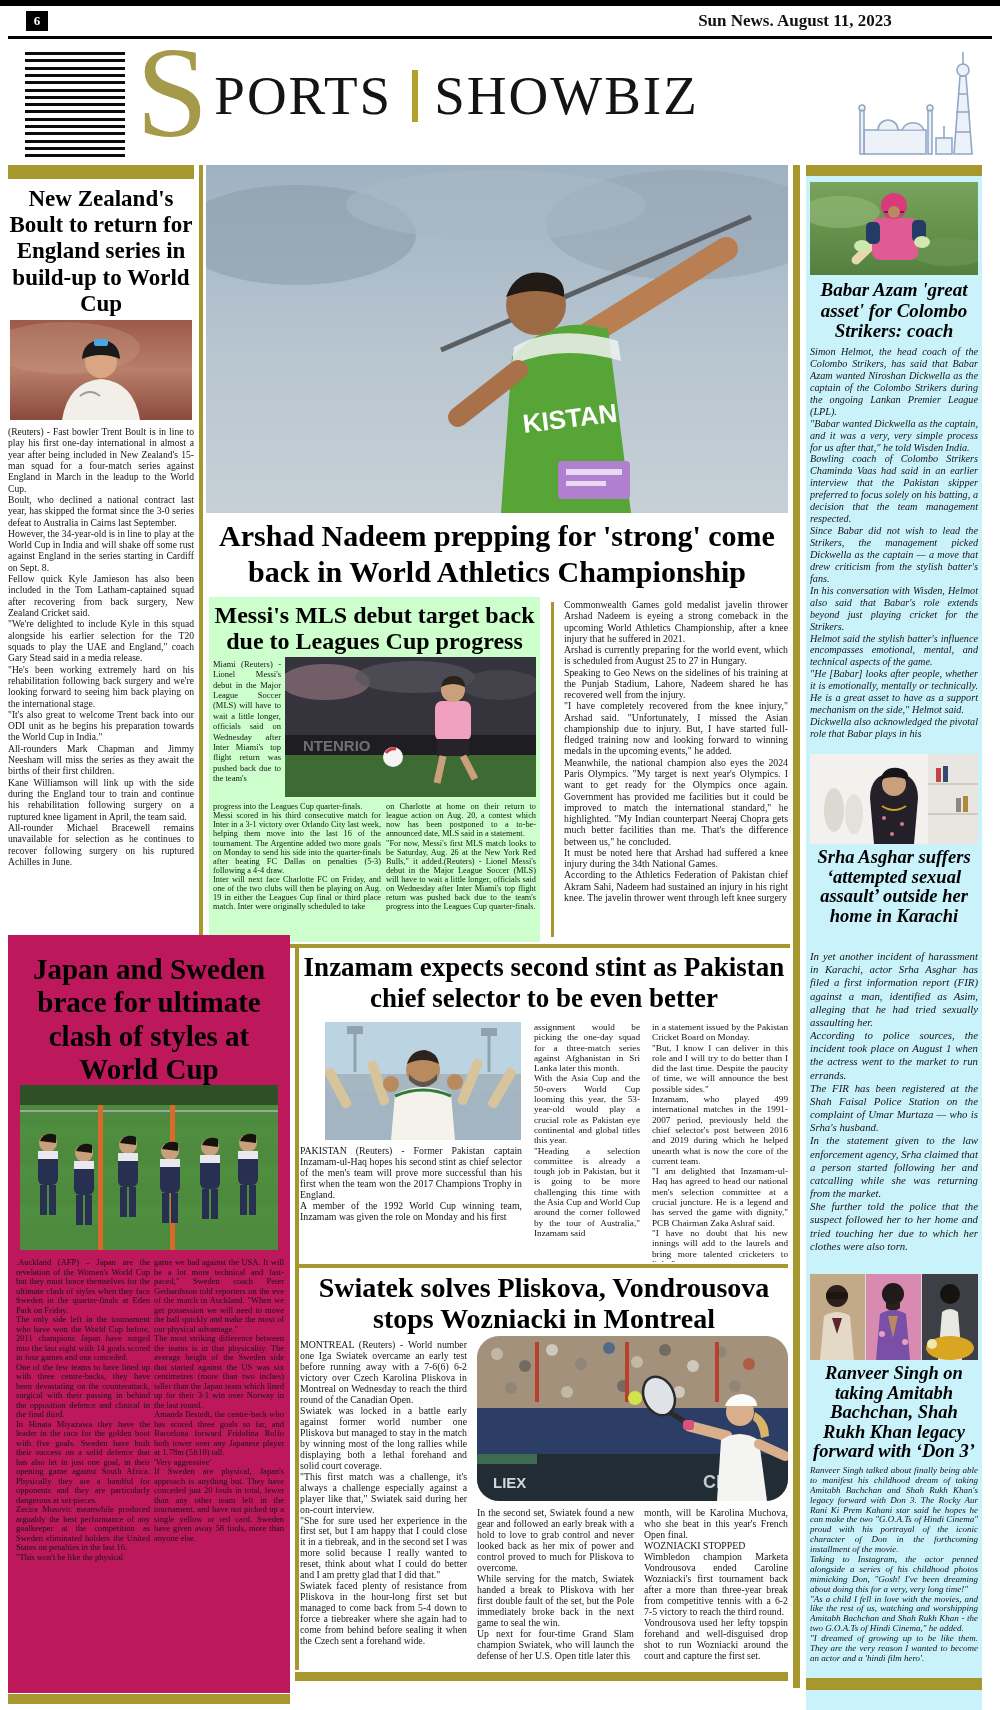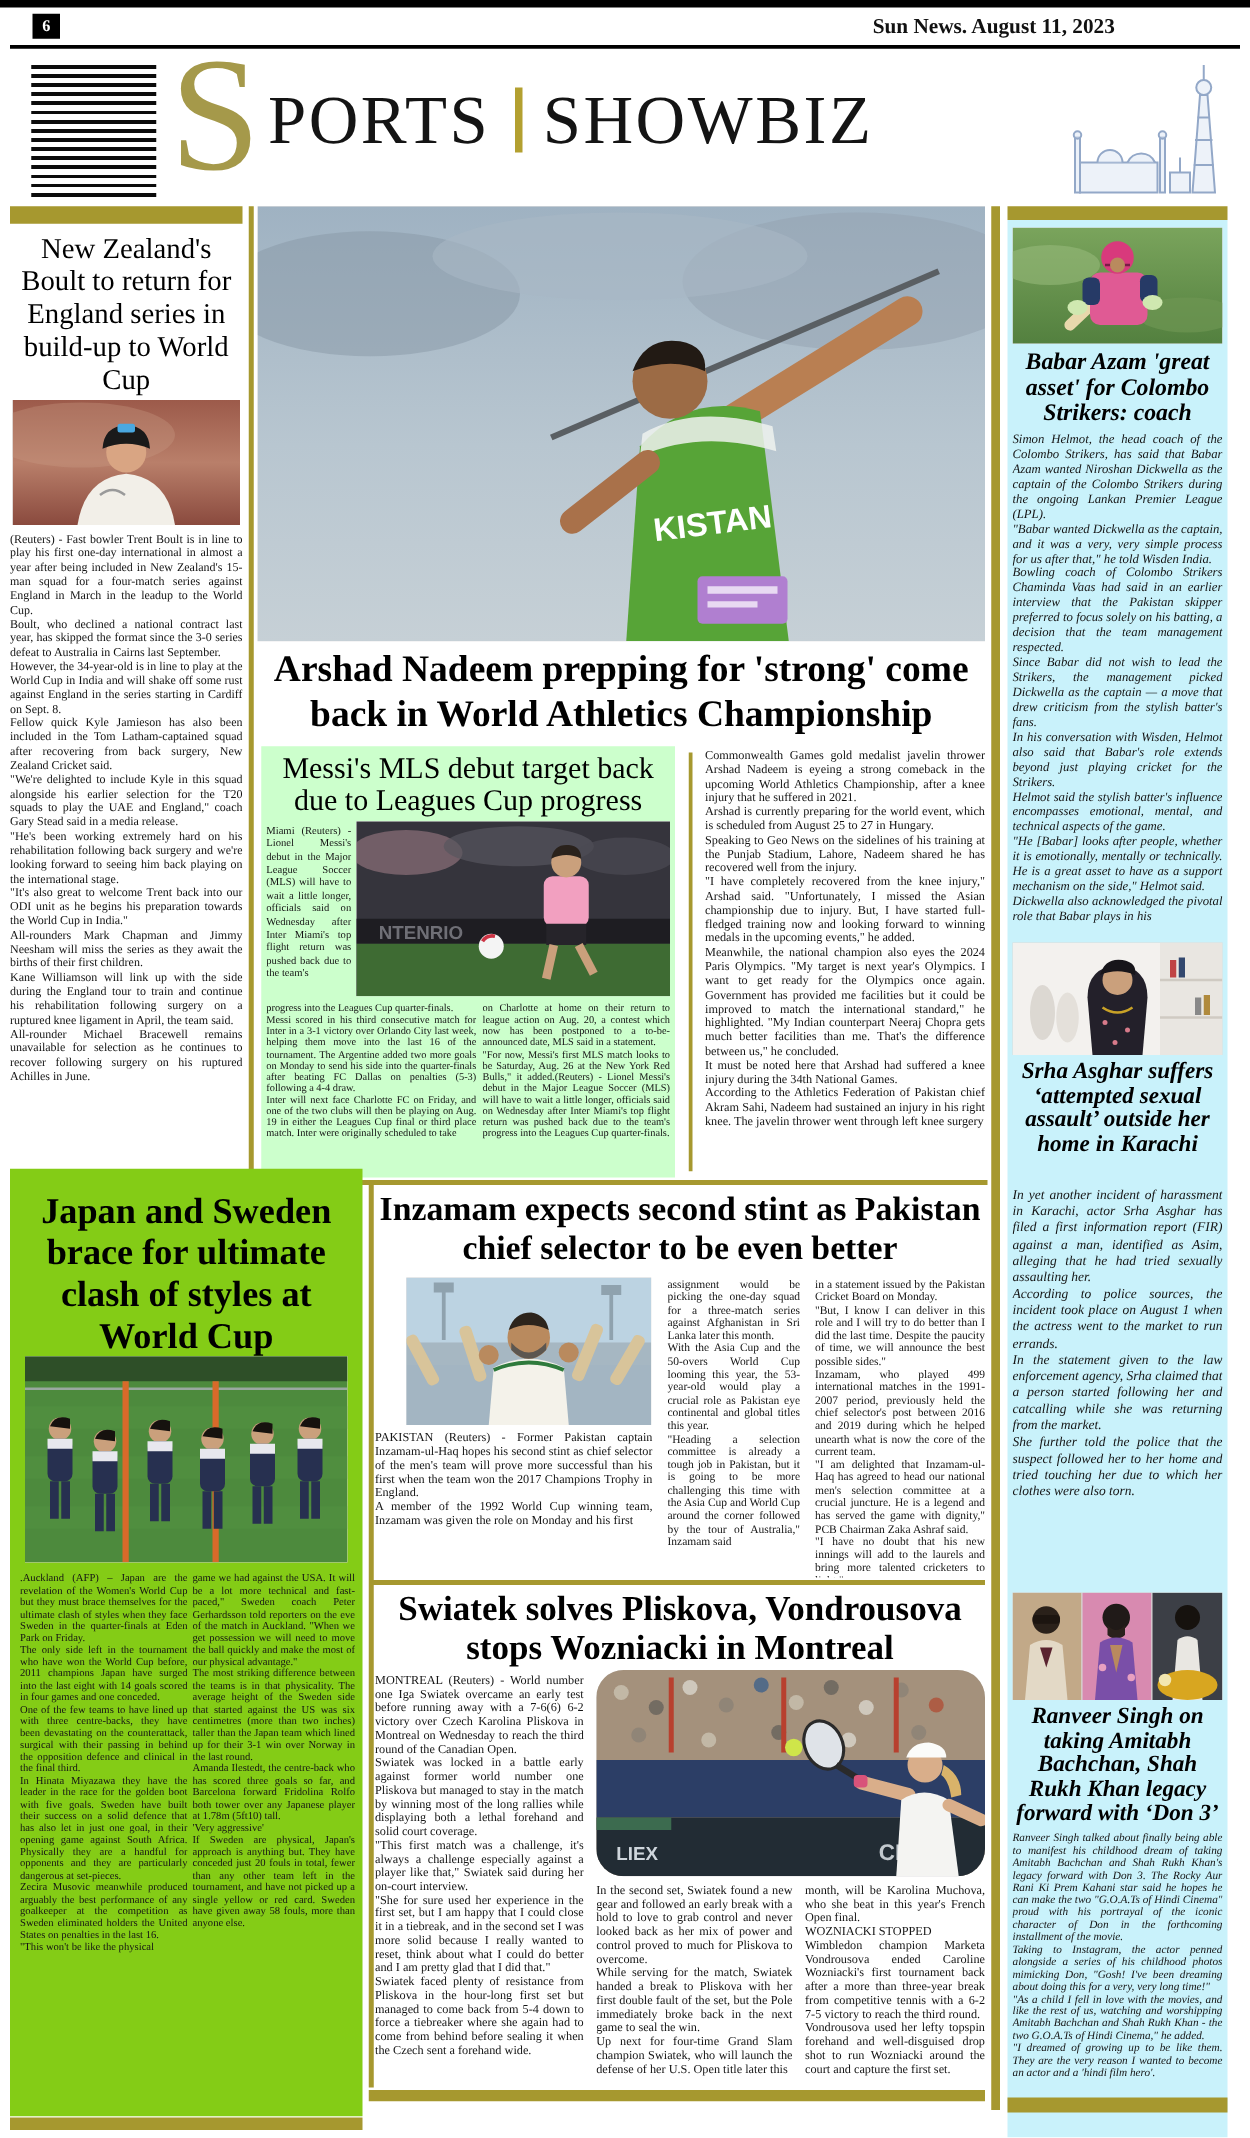--- a/index.html
+++ b/index.html
@@ -2,28 +2,28 @@
 <html><head>
 <meta charset="utf-8">
 <style>
   * { margin:0; padding:0; box-sizing:border-box; }
   html,body { background:#ffffff; }
   body { font-family:"Liberation Serif","DejaVu Serif",serif; color:#111; }
   .page { position:relative; width:1000px; height:1710px; background:#fff; overflow:hidden; margin:0 auto; }
   .abs { position:absolute; }
   .gold { background:#a6982f; }
   .hl { text-align:center; font-weight:bold; line-height:1.1; color:#000; }
-  .hl.reg { font-weight:normal; }
+  .hl.reg { font-weight:bold; }
   .body-col { text-align:justify; overflow:hidden; color:#141414; }
   .body-col p { margin:0; }
   .photo { position:absolute; overflow:hidden; background:#d8d8d8; }
   .photo svg { display:block; width:100%; height:100%; }
   .greenbox { background:#ccffcc; }
   .cyanbox { background:#c9f2fb; }
-  .yellowbox { background:#84cc16;text-decoration:underline; }
+  .yellowbox { background:#be185d;text-decoration:underline; }
   .pagenum { background:#000; color:#fff; text-align:center; font-weight:bold; font-size:13px; line-height:20px; }
   .dateline { font-weight:bold; font-size:17px; text-align:center; }
   .mast-word { font-size:55px; letter-spacing:2px; color:#141414; }
 </style>
 </head>
 <body>
 
 <div class="page">
 
   <div class="abs" style="left:0;top:0;width:1000px;height:6px;background:#000;"></div>
@@ -229,20 +229,21 @@
         <path d="M72 52 q12 8 24 0" stroke="#c9a227" stroke-width="2" fill="none"></path>
         <circle cx="74" cy="64" r="2" fill="#d77a8a"></circle>
           <circle cx="92" cy="70" r="2" fill="#d77a8a"></circle>
           <circle cx="82" cy="80" r="2" fill="#d77a8a"></circle>
       </svg>
     </div>
     <div class="abs hl" style="left:2px;top:672px;width:172px;font-size:18.5px;line-height:1.06;">Srha Asghar suffers ‘attempted sexual assault’ outside her home in Karachi</div>
     <div class="abs body-col" style="left:4px;top:774px;width:168px;height:320px;font-size:10.8px;line-height:1.22;">
         <p>In yet another incident of harassment in Karachi, actor Srha Asghar has filed a first information report (FIR) against a man, identified as Asim, alleging that he had tried sexually assaulting her.</p>
         <p>According to police sources, the incident took place on August 1 when the actress went to the market to run errands.</p>
+        <p>The FIR has been registered at the Shah Faisal Police Station on the complaint of Umar Murtaza — who is Srha's husband.</p>
         <p>In the statement given to the law enforcement agency, Srha claimed that a person started following her and catcalling while she was returning from the market.</p>
         <p>She further told the police that the suspect followed her to her home and tried touching her due to which her clothes were also torn.</p>
       </div>
 
     <div class="photo" style="left:4px;top:1098px;width:168px;height:86px;">
       <svg viewBox="0 0 168 86">
         <rect width="55" height="86" fill="#c2a988"></rect>
         <circle cx="27" cy="22" r="11" fill="#2a211a"></circle>
         <rect x="16" y="18" width="22" height="7" rx="3" fill="#1c1510"></rect>
         <path d="M10 86 L14 42 Q27 34 40 42 L44 86 Z" fill="#e3d9c6"></path>

